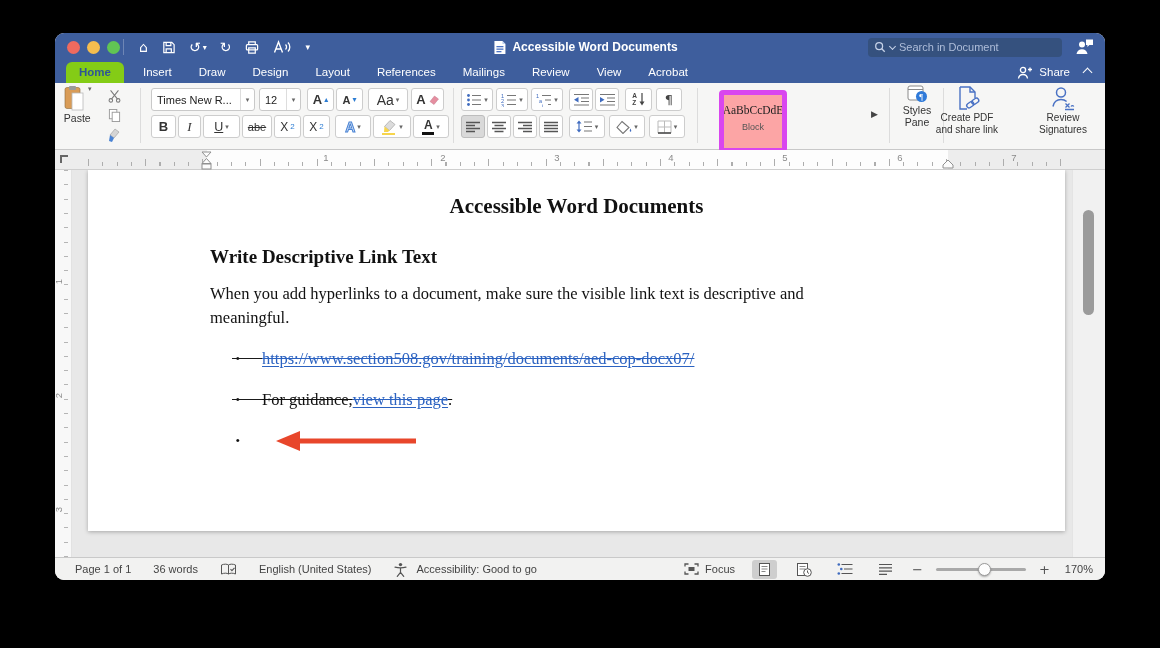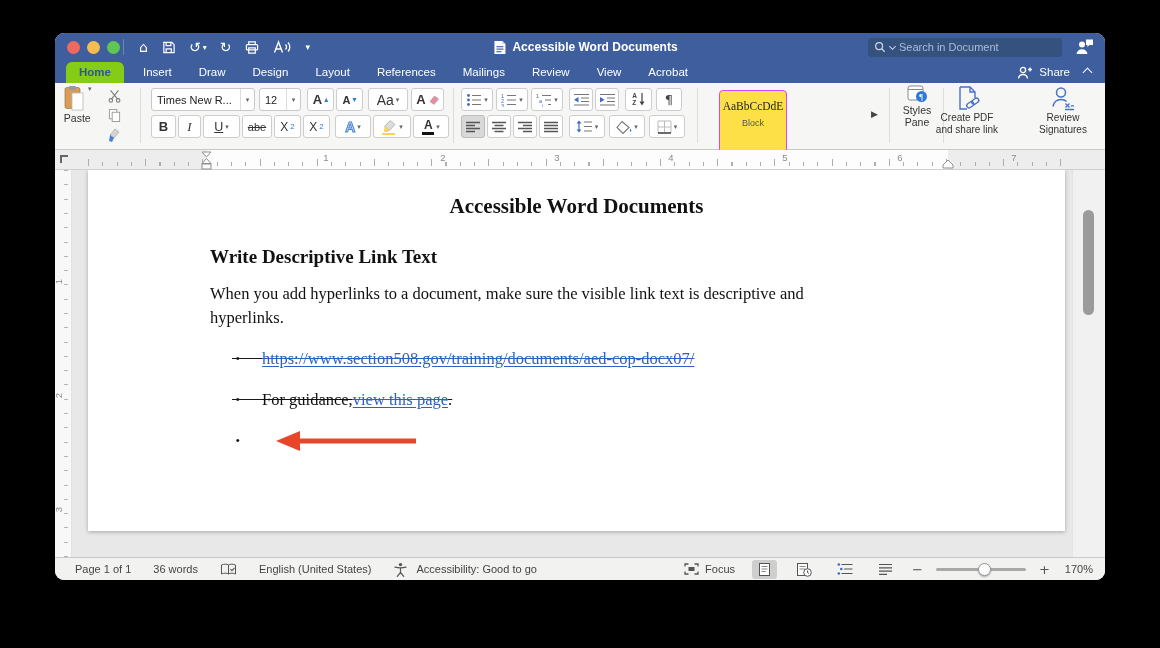--- a/index.html
+++ b/index.html
@@ -54,21 +54,21 @@
   .bigbtn { position:absolute; top:2px; display:flex; flex-direction:column; align-items:center; }
   .fmt-b { font-weight:700; font-size:13px; } .fmt-i { font-style:italic; font-family:"Liberation Serif",serif; font-size:13px; }
   .fmt-u { text-decoration:underline; font-size:12.5px; }
   .fmt-abe { text-decoration:line-through; font-size:11px; }
   .subsup { font-size:12px; }
   .fx-a { font-size:14px; font-weight:700; color:#CFE0F5; -webkit-text-stroke:1px #4A83D4; }
   .fc-a { display:flex; flex-direction:column; align-items:center; line-height:1; }
   .fc-a .bar { width:12px; height:3px; background:#111; margin-top:1px; }
   .grow-a { font-size:13px; font-weight:600; }
   .tri { font-family:"DejaVu Sans",sans-serif; font-size:8px; color:#2B7CD3; }
-  .stylecard { position:absolute; top:7px; height:63px; background:#fde047; border:1px solid #d946ef; border-radius:4px;
+  .stylecard { position:absolute; top:7px; height:63px; background:#fca5a5; border:5px solid #d946ef; border-radius:4px;
                display:flex; flex-direction:column; align-items:center; overflow:hidden; }
   .stylecard .prev { font-family:"Liberation Serif",serif; font-size:11.5px; color:#222; margin-top:9px; white-space:nowrap; }
   .stylecard .nm { font-size:9px; color:#555; margin-top:6px; white-space:nowrap; }
   .gallery-more { position:absolute; left:816px; top:26px; font-size:9px; color:#444;
                   font-family:"DejaVu Sans",sans-serif; }
 
   
   .hruler { position:relative; height:20px; background:#EDEDED; border-bottom:1px solid #CFCFCF; }
   .hruler .white { position:absolute; left:152px; width:741px; top:0; bottom:0; background:#FDFDFD; }
   .hruler .ticks { position:absolute; left:33px; right:40px; top:12px; height:4px;
@@ -480,21 +480,21 @@
       <span class="vnum" style="top:106px;">1</span>
       <span class="vnum" style="top:220px;">2</span>
       <span class="vnum" style="top:334px;">3</span>
     </div>
 
     <div class="page">
       <div class="doc-title">Accessible Word Documents</div>
       <div class="doc-heading">Write Descriptive Link Text</div>
       <div class="doc-para">
         <div>When you add hyperlinks to a document, make sure the visible link text is descriptive and</div>
-        <div>hyperlinks.</div>
+        <div>meaningful.</div>
       </div>
       <div class="doc-bullets">
         <div class="bul b-struck">
           <span class="dot">•</span>
           <span class="gapline"></span>
           <span class="pre"></span>
           <span class="doc-link">https://www.section508.gov/training/documents/aed-cop-docx07/</span>
           <span class="post"></span>
         </div>
         <div class="bul b-struck">

